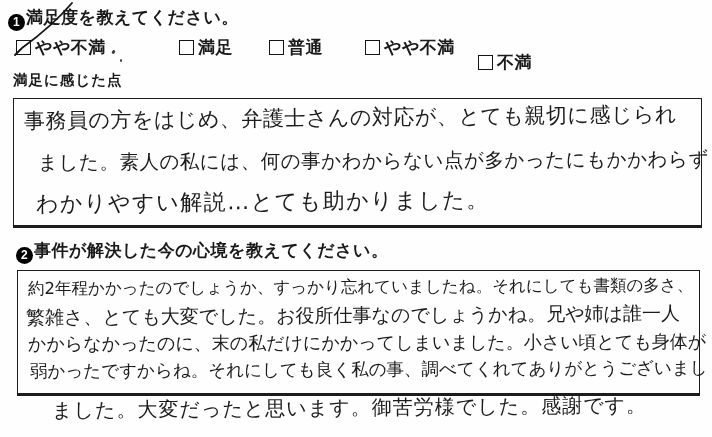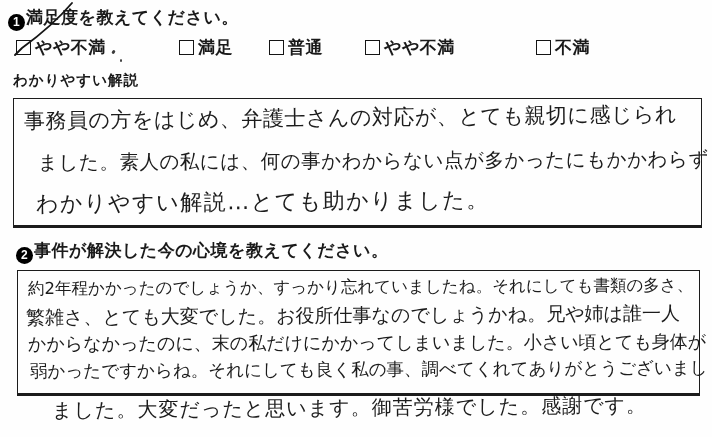--- a/index.html
+++ b/index.html
@@ -84,32 +84,32 @@
   </div>
   <div class="option" style="left:157px;padding-left:22px;">
     <span class="cbox"></span><span>満足</span>
   </div>
   <div class="option" style="left:269px;">
     <span class="cbox"></span><span>普通</span>
   </div>
   <div class="option" style="left:365px;">
     <span class="cbox"></span><span>やや不満</span>
   </div>
-  <div class="option" style="left:536px;">
+  <div class="option" style="left:478px;margin-top:15px;">
     <span class="cbox"></span><span>不満</span>
   </div>
 
   <svg class="check-svg" width="100" height="62" viewBox="0 0 100 62">
     <path d="M72,3 C60,17 40,35 22,48 L15,55" fill="none" stroke="#161616" stroke-width="1.9" stroke-linecap="round"></path>
   </svg>
 
   <div class="speck speck1"></div>
   <div class="speck speck2"></div>
 
-  <div class="box-label">わかりやすい解説</div>
+  <div class="box-label">満足に感じた点</div>
   <div class="answer-box" id="box1"></div>
 
   <div class="hand q1l0">事務員の方をはじめ、弁護士さんの対応が、とても親切に感じられ</div>
   <div class="hand q1l1">ました。素人の私には、何の事かわからない点が多かったにもかかわらず</div>
   <div class="hand q1l2">わかりやすい解説…とても助かりました。</div>
 
   <div class="q-header" style="left:16px;top:239px;">
     <span class="num-badge">2</span><span>事件が解決した今の心境を教えてください。</span>
   </div>
 

